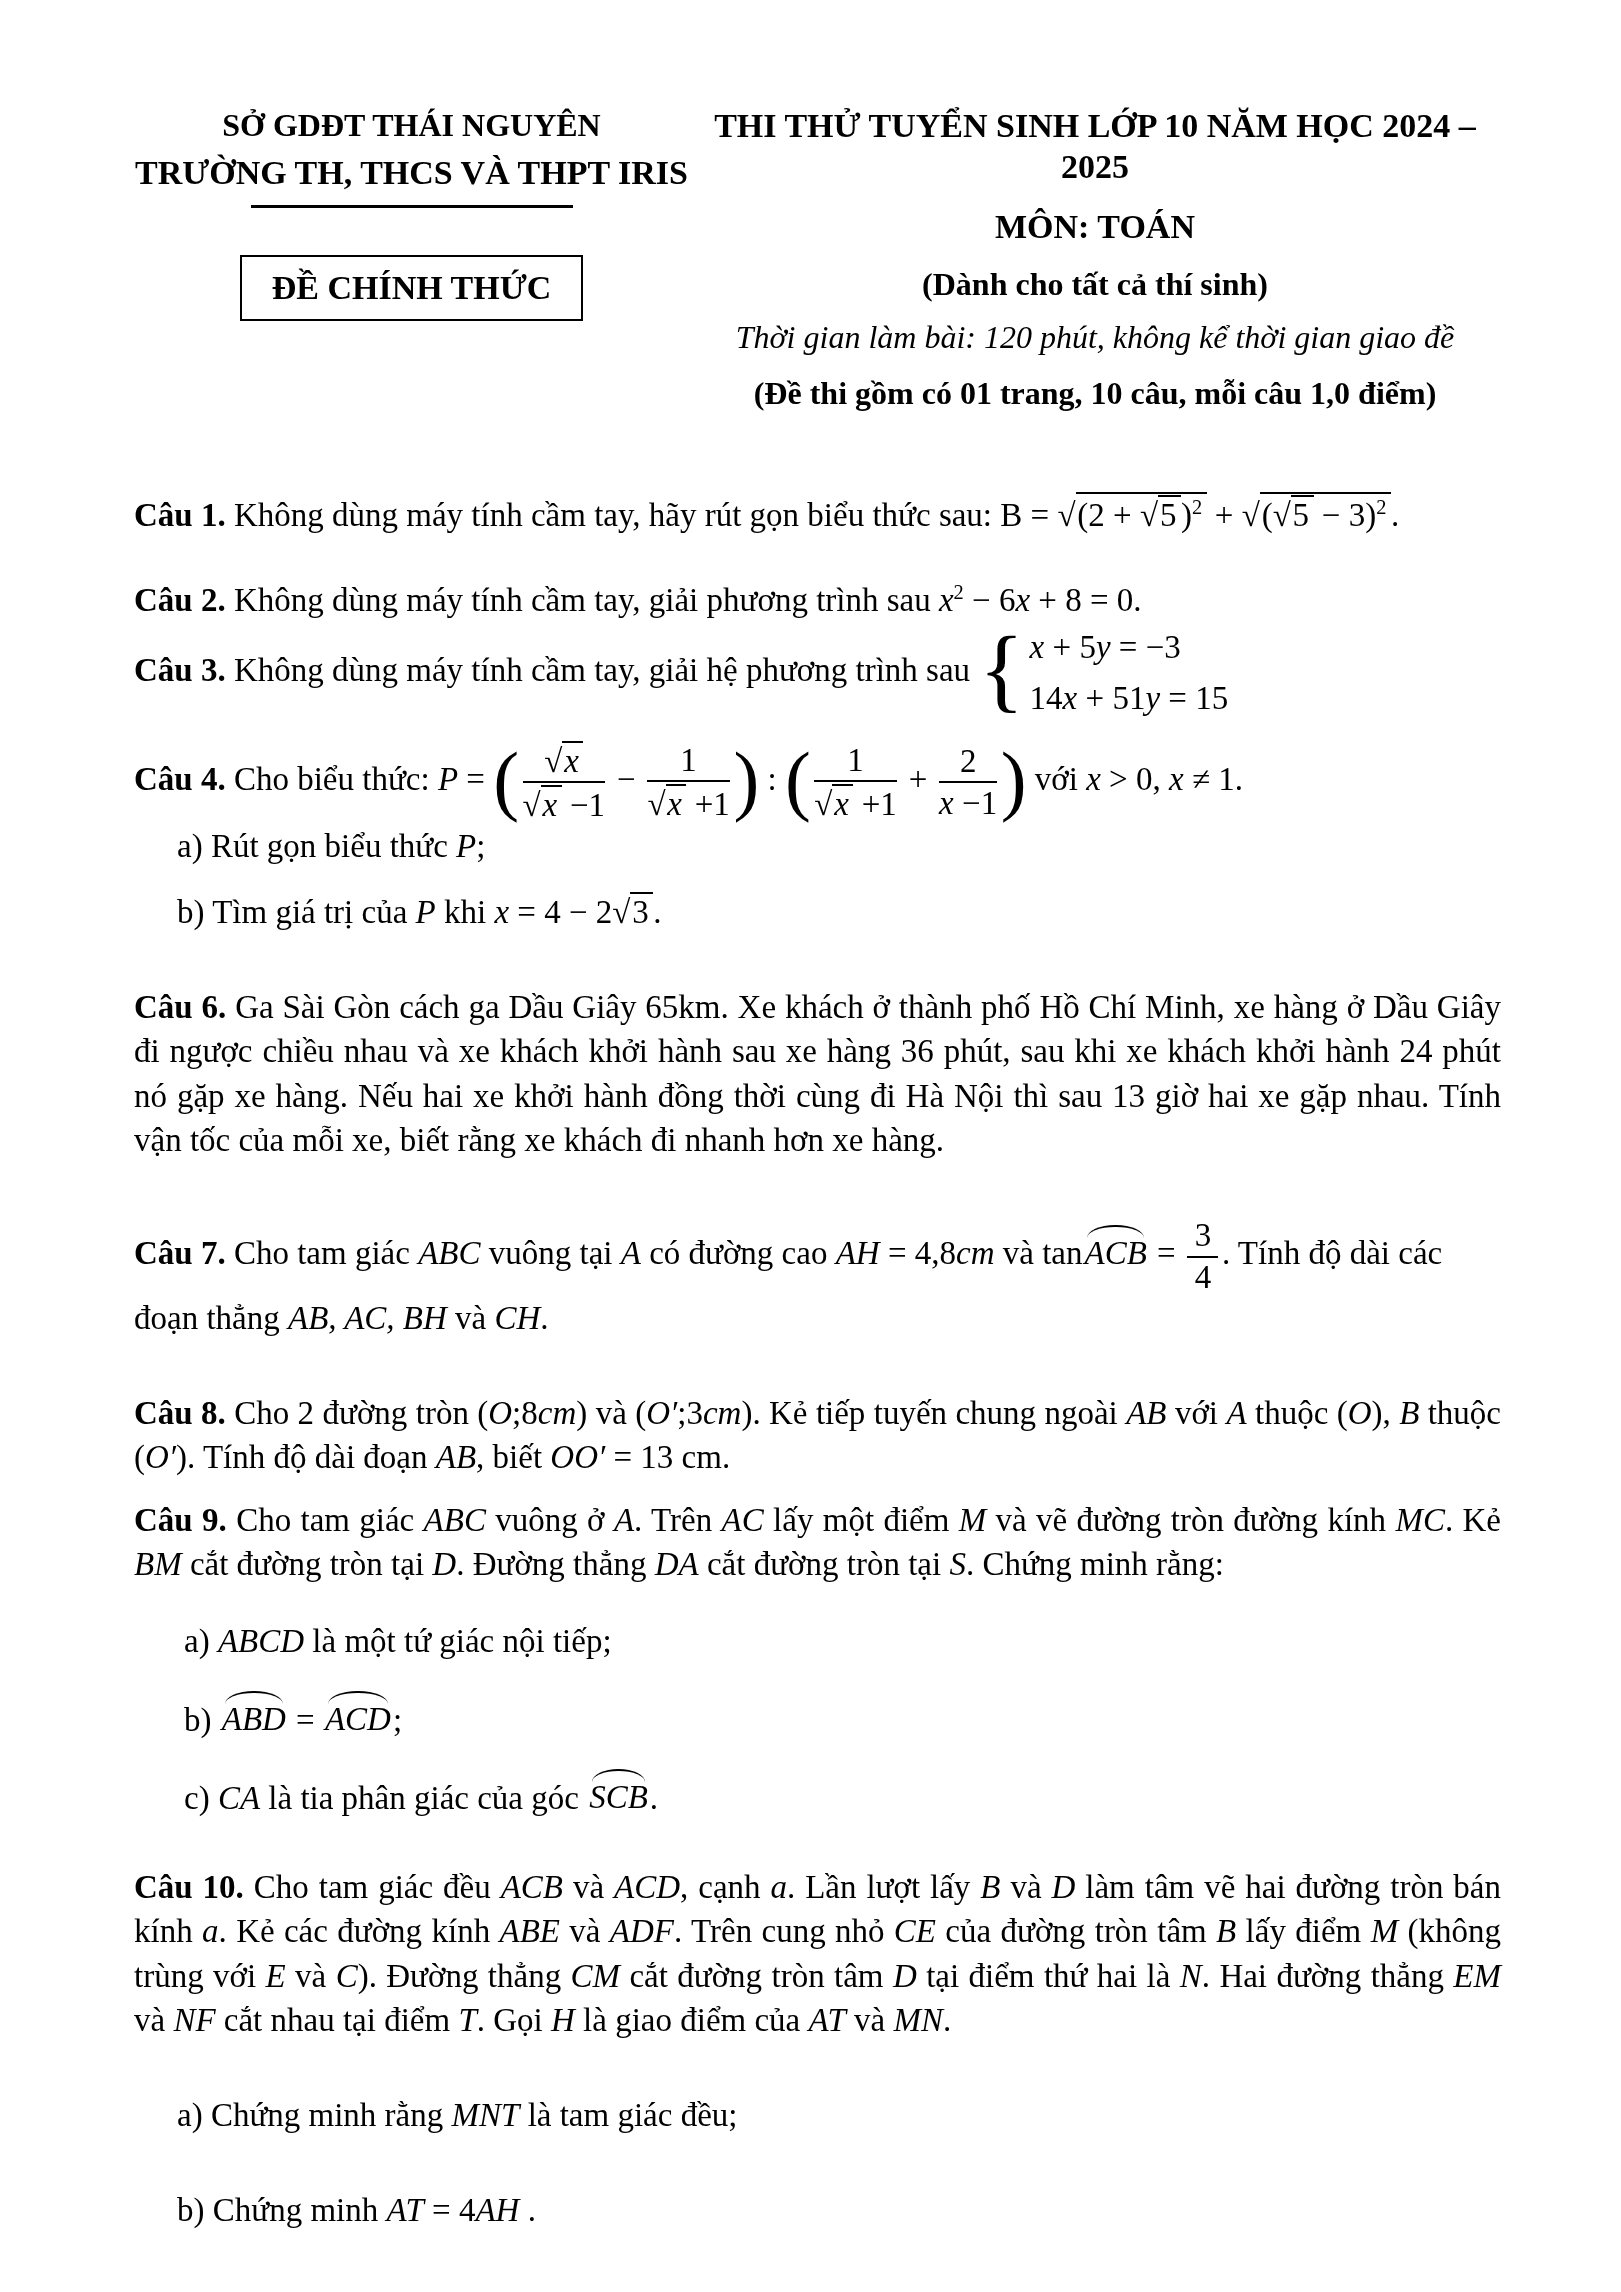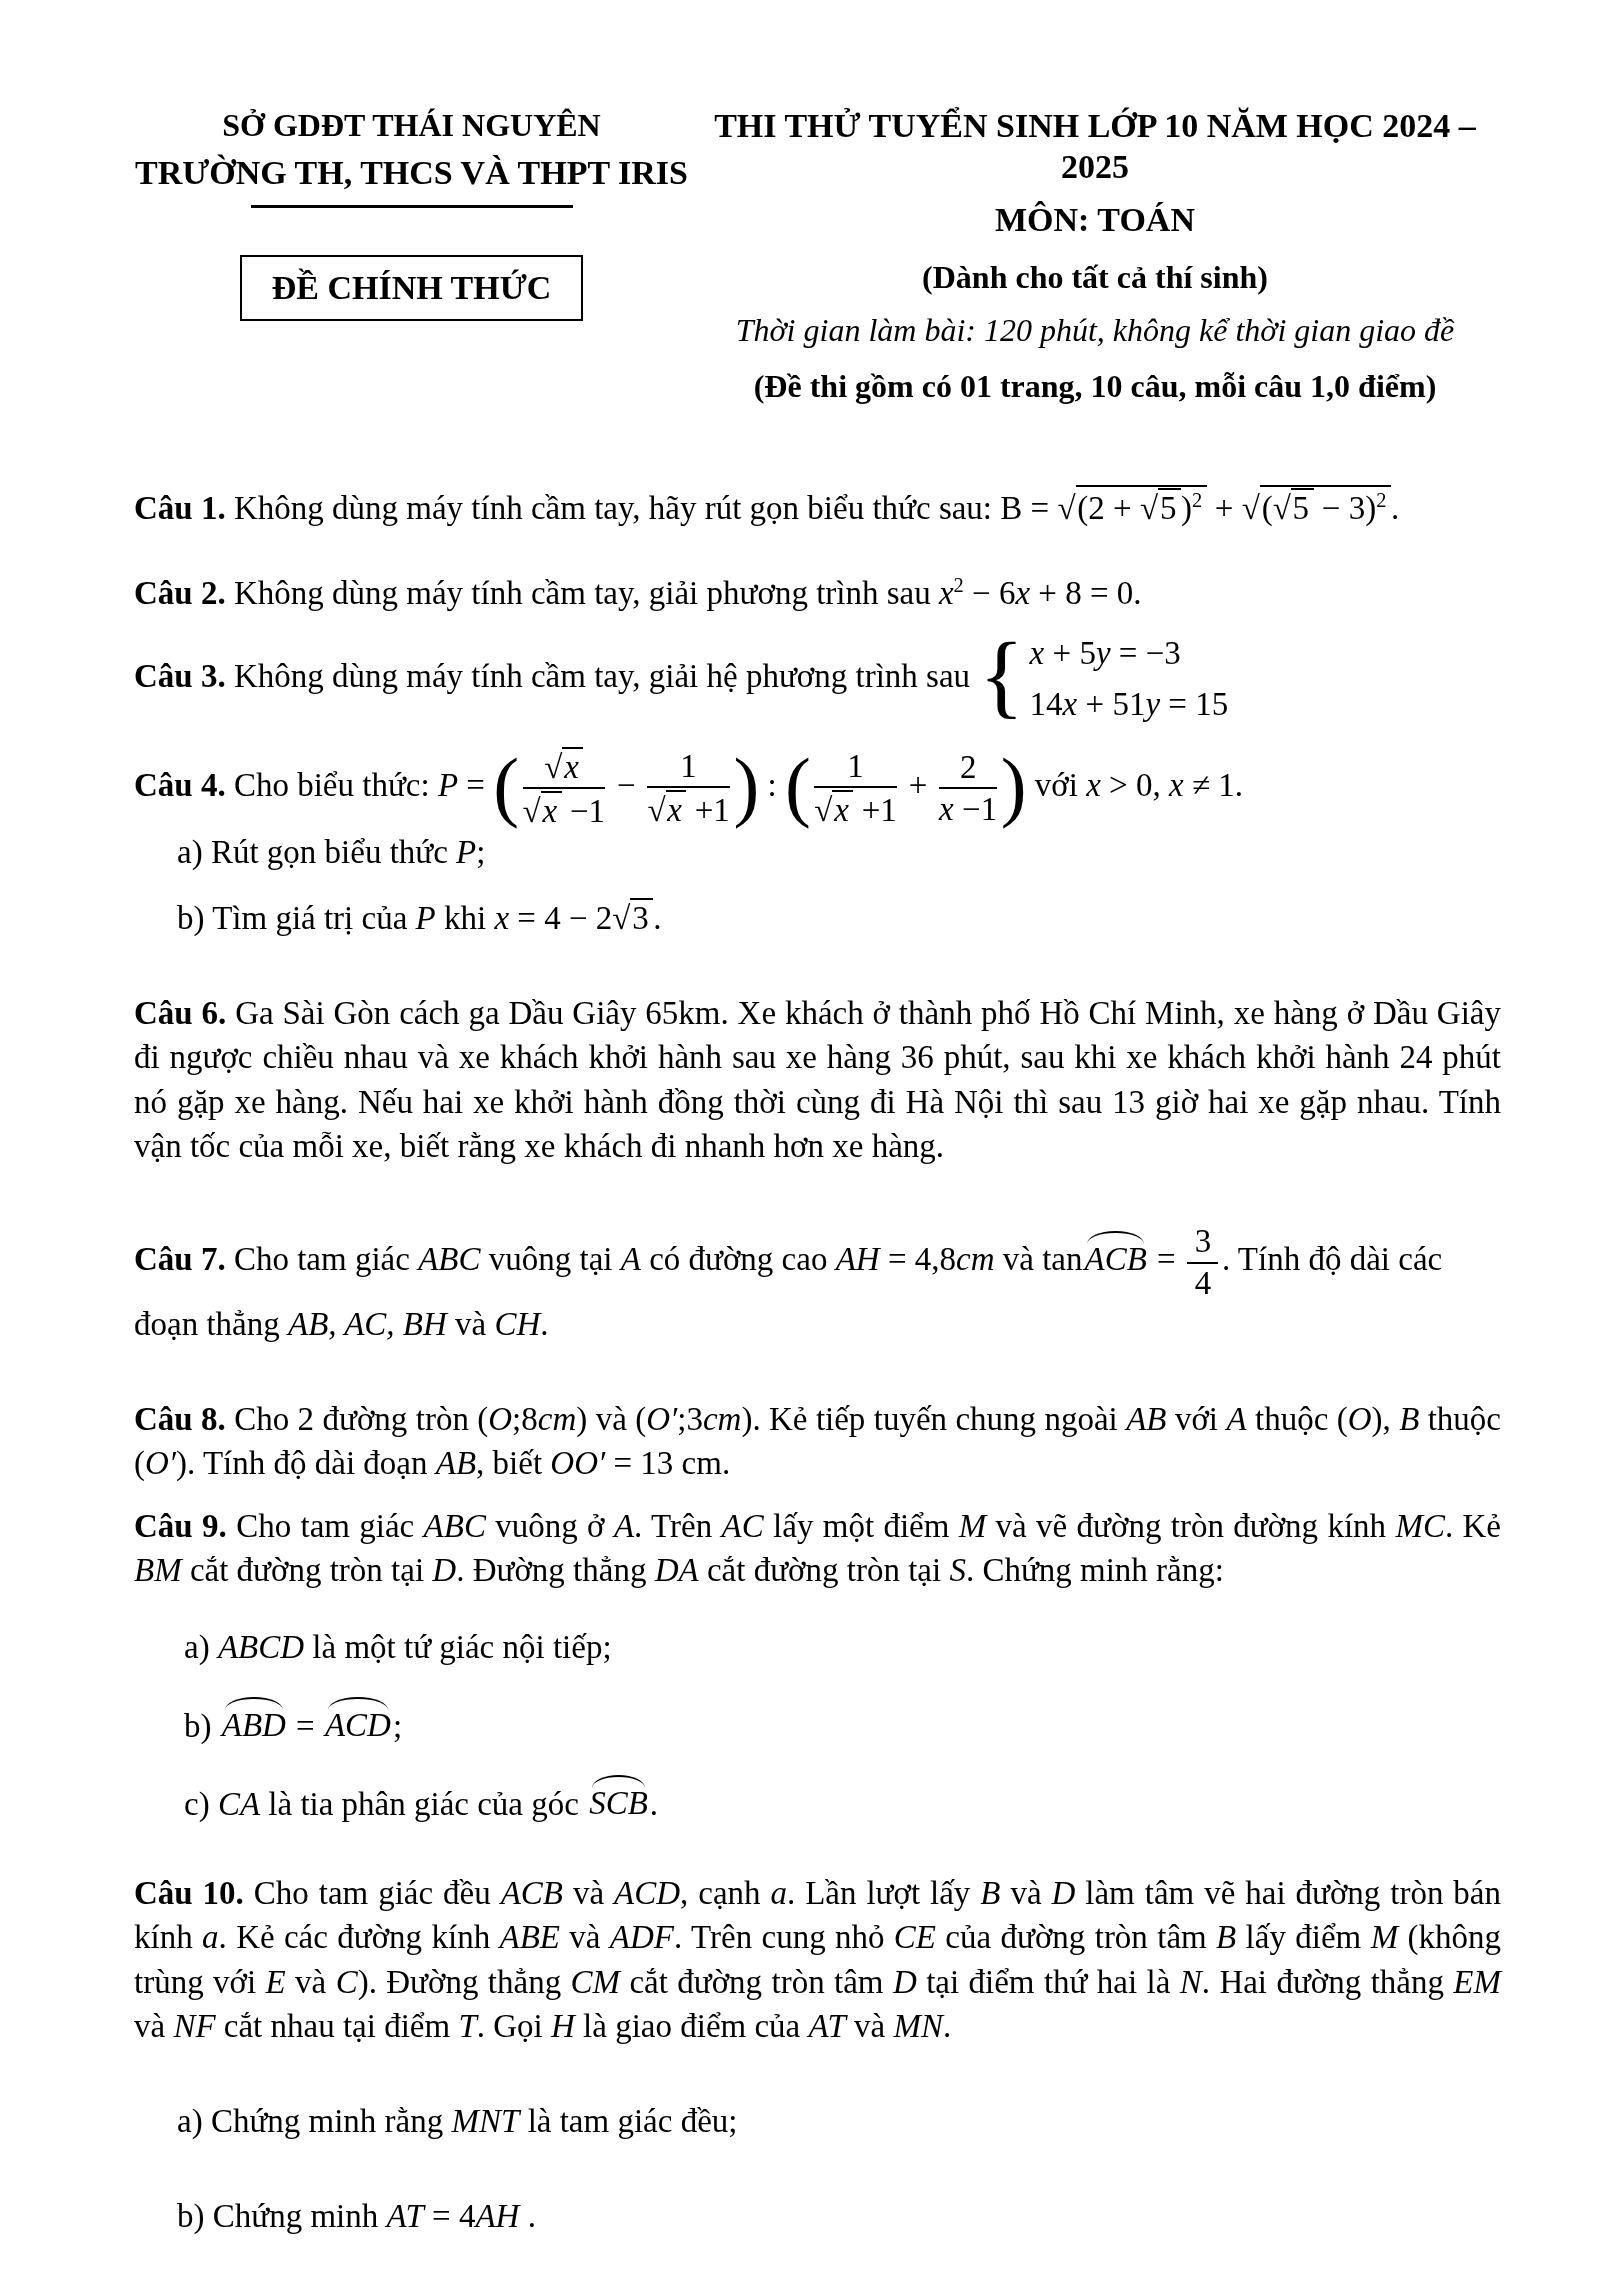--- a/index.html
+++ b/index.html
@@ -13,21 +13,21 @@
   .header{display:flex;}
   .header-left{width:555px;text-align:center;flex:none;}
   .org1{font-size:32px;font-weight:bold;line-height:1.2;}
   .org2{font-size:34px;font-weight:bold;line-height:1.2;margin-top:9px;}
   .org-rule{width:322px;border-bottom:3.6px solid #000;margin:10.7px auto 0 auto;height:0;}
   .stamp-box{display:inline-block;border:2.7px solid #000;padding:12.5px 30px;margin-top:47px;
              font-size:34px;font-weight:bold;line-height:1.1;text-align:right;}
   .header-right{flex:1;text-align:center;}
   .hr-line{line-height:1.2;}
   .r1{font-size:34px;font-weight:bold;}
-  .r2{font-size:34px;font-weight:bold;margin-top:12px;}
+  .r2{font-size:34px;font-weight:bold;margin-top:19px;}
   .r3{font-size:32px;font-weight:bold;margin-top:18px;}
   .r4{font-size:32px;font-style:italic;margin-top:14.3px;}
   .r5{font-size:32px;font-weight:bold;margin-top:18px;}
   
   .content{margin-top:79px;}
   .q{margin:0;}
   .just{text-align:justify;}
   .indent{padding-left:43px;}
   .indent2{padding-left:50px;}
   b{font-weight:bold;}
@@ -48,21 +48,21 @@
   .sys{display:inline-flex;align-items:center;vertical-align:middle;margin-left:9px;}
   .sys-brace{font-size:94px;line-height:0;font-weight:300;margin-right:5.4px;position:relative;top:-3.6px;}
   .sys-eqs{display:inline-flex;flex-direction:column;}
   .sys-line+.sys-line{margin-top:7.2px;}
   
   .hat{position:relative;display:inline-block;padding:0.2em 0.06em 0 0.06em;}
   .hat::before{content:"";position:absolute;top:0.02em;left:7%;right:7%;height:0.34em;
                border-top:2.7px solid #000;border-radius:50% 50% 0 0 / 100% 100% 0 0;}
   
   .m-q2{margin-top:41px;}
-  .m-q3{margin-top:15px;}
+  .m-q3{margin-top:2px;}
   .m-q4{margin-top:19.7px;}
   .m-q4a{}
   .m-q4b{margin-top:21.5px;}
   .m-q5{margin-top:23px;}
   .m-q6{margin-top:50px;}
   .m-q7{margin-top:54px;}
   .m-q8{margin-top:50px;}
   .m-q9{margin-top:18px;}
   .m-q9a{margin-top:32px;}
   .m-q9b{margin-top:27px;}

